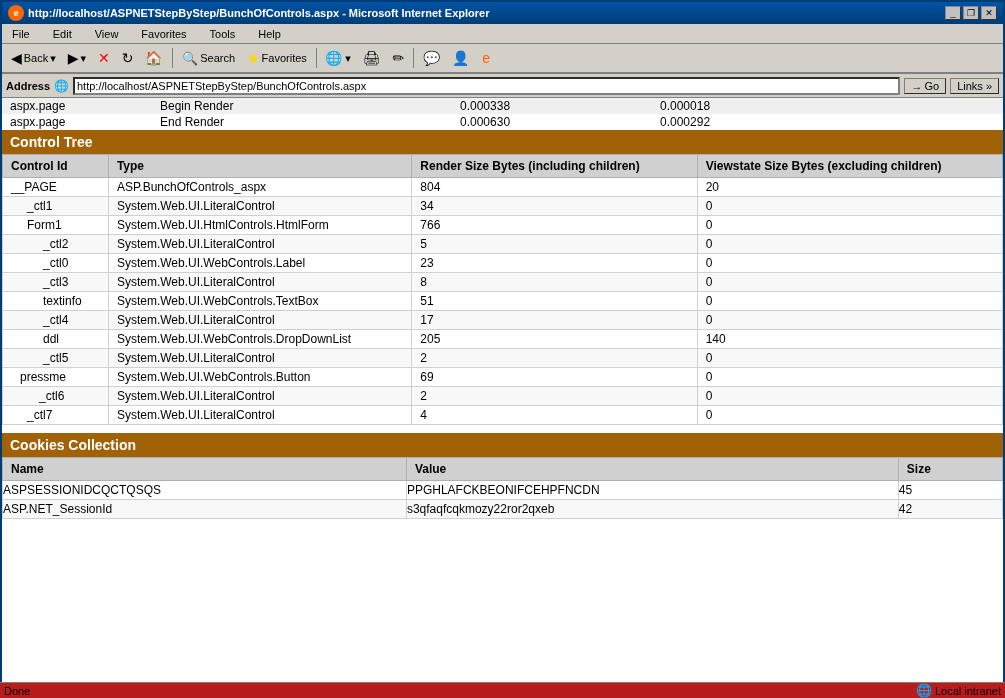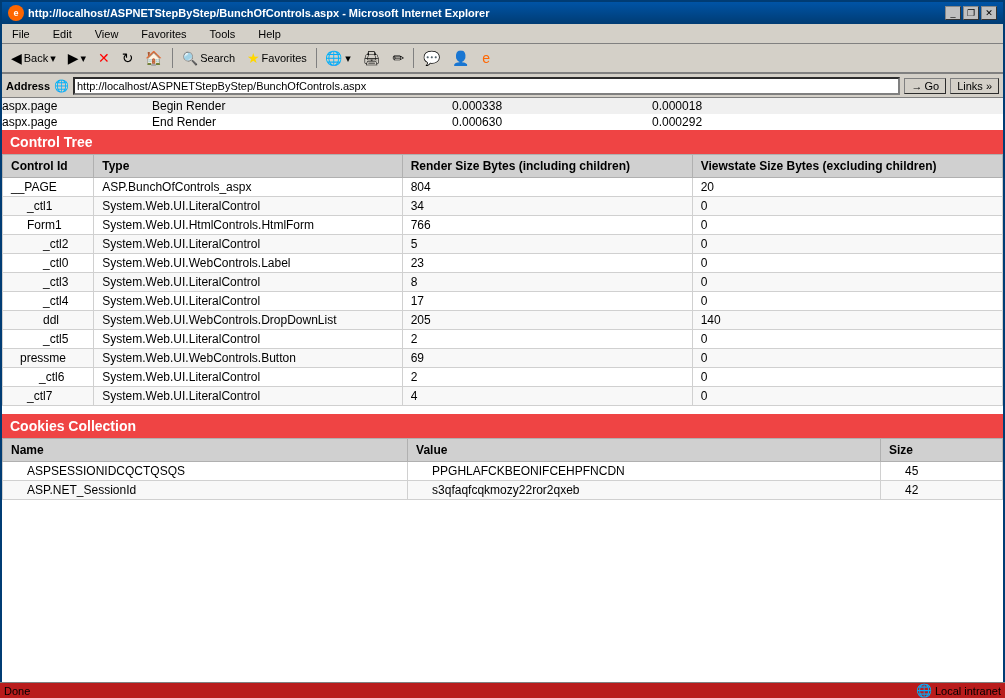--- a/index.html
+++ b/index.html
@@ -105,29 +105,29 @@
       overflow-x: hidden;
     }
 
     
     .trace-top-table {
       width: 100%;
       border-collapse: collapse;
       font-size: 12px;
     }
     .trace-top-table td {
-      padding: 1px 0;
+      padding: 1px 8px;
       border: none;
     }
     .trace-top-table tr:nth-child(odd) { background: #f0f0f0; }
     .trace-top-table tr:nth-child(even) { background: #ffffff; }
 
     
     .section-header {
-      background: #ef4444;
+      background: #a16207;
       color: white;
       font-size: 14px;
       font-weight: bold;
       padding: 4px 8px;
       margin: 0;
     }
 
     
     .control-table {
       width: 100%;
@@ -156,21 +156,21 @@
       font-size: 12px;
     }
     .cookies-table th {
       background: #d0d0d0;
       font-weight: bold;
       padding: 4px 8px;
       text-align: left;
       border: 1px solid #b0b0b0;
     }
     .cookies-table td {
-      padding: 2px 24px;
+      padding: 2px 0;
       border: 1px solid #d0d0d0;
     }
     .cookies-table tr:nth-child(even) td { background: #f8f8f8; }
     .cookies-table tr:nth-child(odd) td { background: #ffffff; }
 
     
     .status-bar {
       position: fixed;
       bottom: 0;
       left: 0;
@@ -337,20 +337,26 @@
       <td>23</td>
       <td>0</td>
     </tr>
           <tr>
       <td style="padding-left: 40px">_ctl3</td>
       <td>System.Web.UI.LiteralControl</td>
       <td>8</td>
       <td>0</td>
     </tr>
           <tr>
+      <td style="padding-left: 40px">textinfo</td>
+      <td>System.Web.UI.WebControls.TextBox</td>
+      <td>51</td>
+      <td>0</td>
+    </tr>
+          <tr>
       <td style="padding-left: 40px">_ctl4</td>
       <td>System.Web.UI.LiteralControl</td>
       <td>17</td>
       <td>0</td>
     </tr>
           <tr>
       <td style="padding-left: 40px">ddl</td>
       <td>System.Web.UI.WebControls.DropDownList</td>
       <td>205</td>
       <td>140</td>

